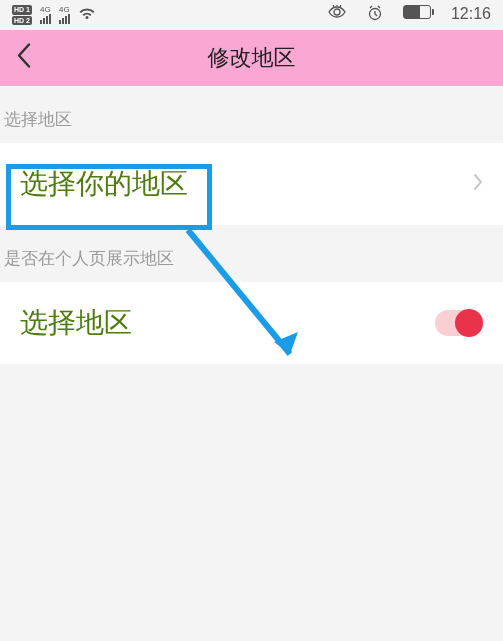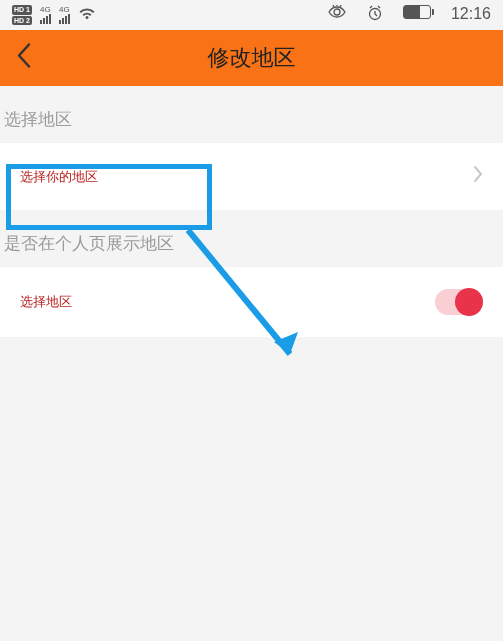--- a/index.html
+++ b/index.html
@@ -34,42 +34,42 @@
     .battery::after { content:""; position:absolute; right:-4px; top:3px; width:2px; height:6px; background:#555; border-radius:0 1px 1px 0; }
     .battery i { display:block; width: 60%; height: 100%; background: #555; }
     .time { font-size: 16px; color: #555; }
     
     .nav {
       height: 56px;
       display: flex;
       align-items: center;
       justify-content: center;
       position: relative;
-      background: #f97316;
+      background: #f9a8d4;
     }
     .back {
       position: absolute; left: 16px; top: 50%; transform: translateY(-50%);
       font-size: 28px; color: #333; line-height: 1;
     }
     .title { font-size: 22px; color: #222; }
     
     .section-header {
       padding: 22px 20px 12px 4px;
       color: #9a9a9a;
       font-size: 17px;
     }
     
     .row {
       background: #fff;
       padding: 22px 20px;
       display: flex;
       align-items: center;
       justify-content: space-between;
     }
-    .row-label { font-size: 13px; color: #b91c1c; text-align: right; }
+    .row-label { font-size: 28px; color: #4d7c0f; text-align: right; }
     .chevron { color: #c7c7c7; font-size: 20px; }
     
     .toggle {
       width: 48px; height: 26px; border-radius: 13px; background: #f9cfd4; position: relative;
     }
     .toggle .knob {
       position: absolute; right: 0; top: -1px; width: 28px; height: 28px; border-radius: 50%;
       background: #e8334a;
     }
     

